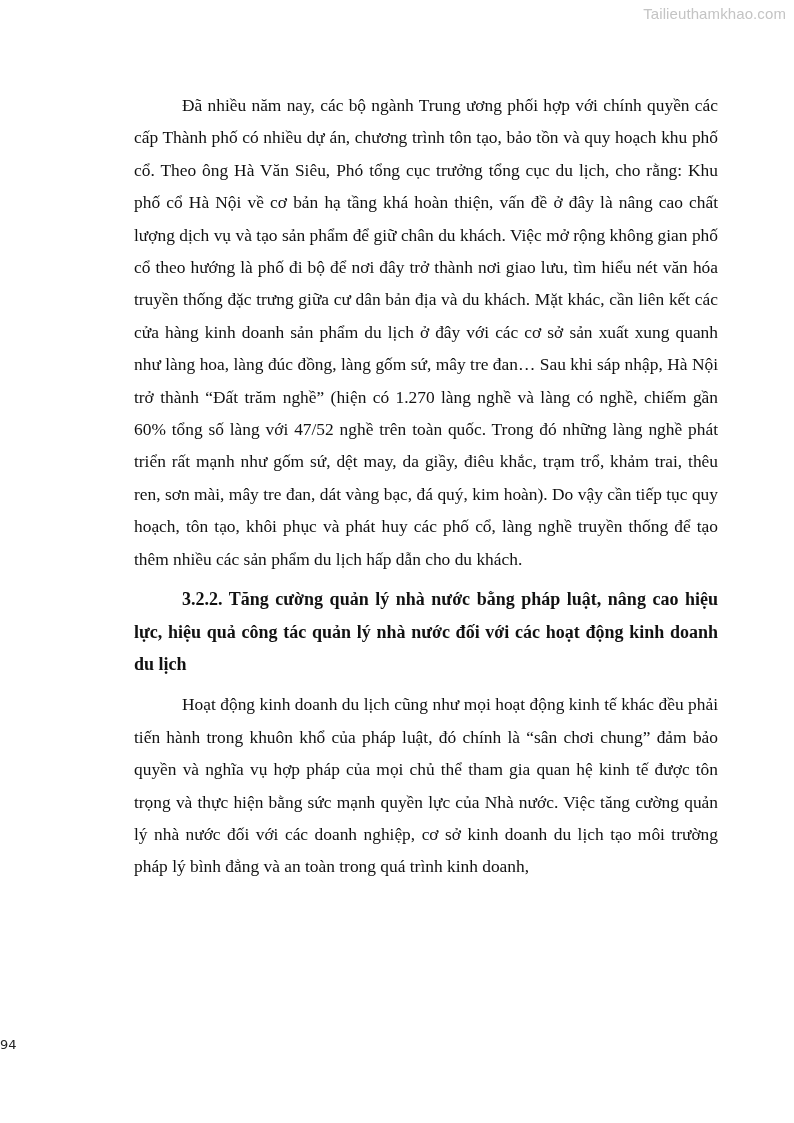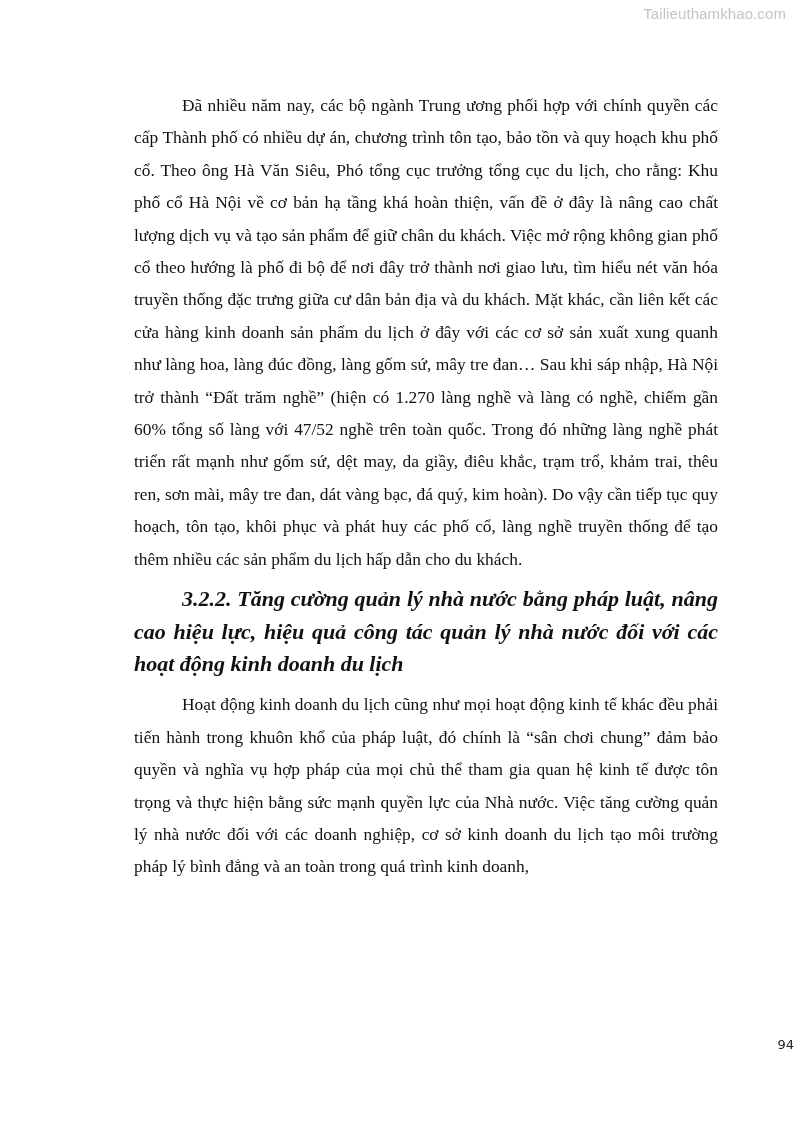--- a/index.html
+++ b/index.html
@@ -32,33 +32,32 @@
     }
     .para {
       margin: 0 0 8px 0;
       font-size: 17.4px;
       line-height: 32.4px;
       text-align: justify;
       text-indent: 48px;
     }
     .heading {
       margin: 0 0 8px 0;
-      font-size: 22px;
+      font-size: 18px;
       line-height: 32.4px;
       font-weight: bold;
-      font-style: italic;
       text-align: justify;
       text-indent: 48px;
     }
     .page-number {
       position: absolute;
       top: 1037px;
       left: 0;
       width: 794px;
-      text-align: right;
+      text-align: left;
       font-family: "DejaVu Sans", "Liberation Sans", sans-serif;
       font-size: 13px;
       color: #222222;
     }
   </style>
 </head>
 <body>
 
 <div class="watermark">Tailieuthamkhao.com</div>
 

